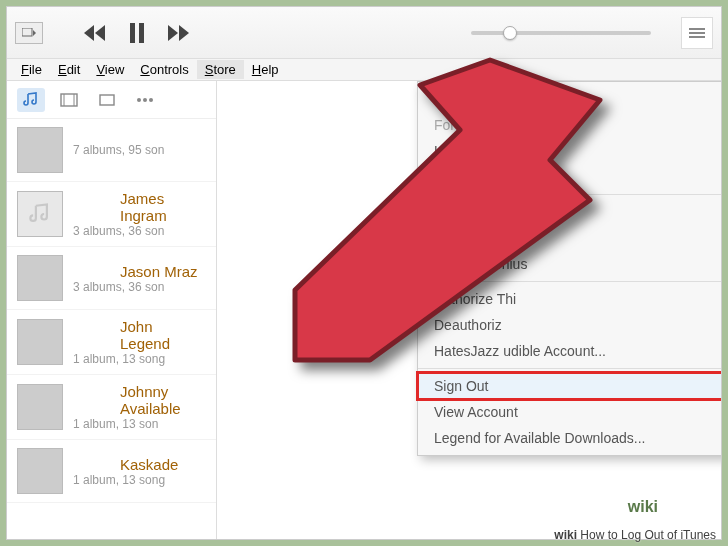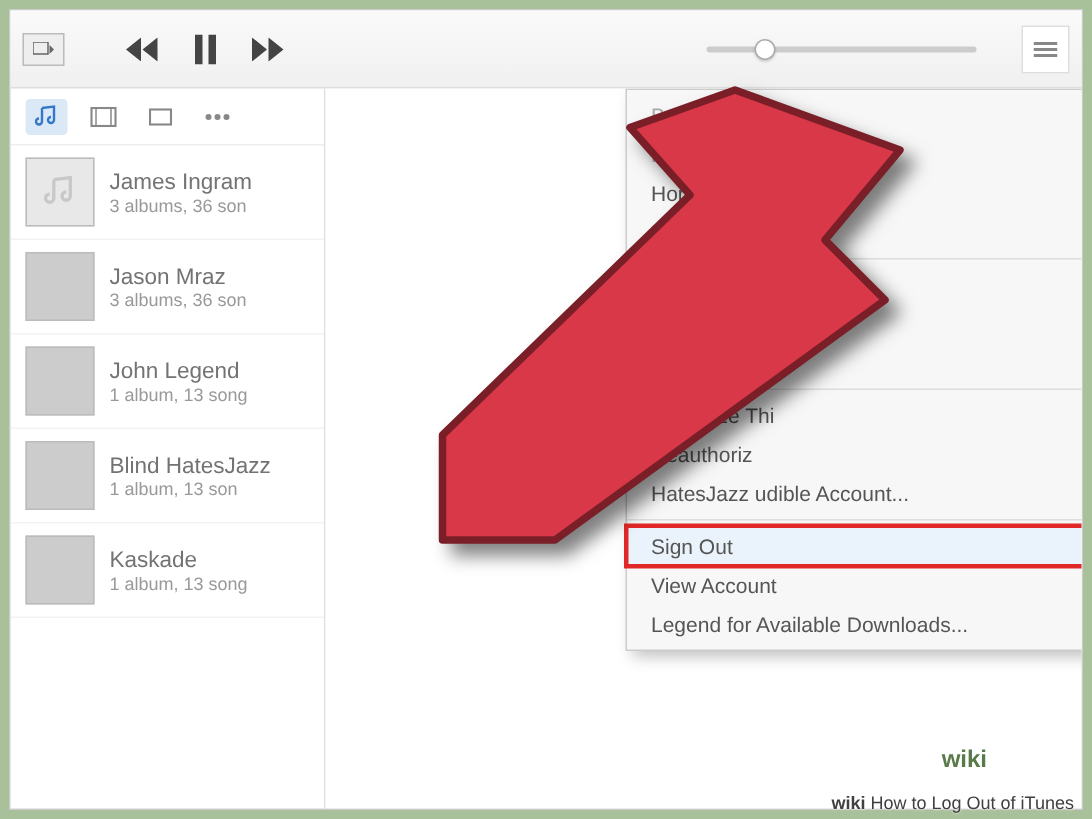--- a/index.html
+++ b/index.html
@@ -23,21 +23,21 @@
   .content { flex:1; display:flex; position:relative; overflow:hidden; }
   .sidebar { width: 210px; border-right:1px solid #ddd; display:flex; flex-direction:column; }
   .viewbar { height:38px; display:flex; align-items:center; gap:10px; padding:0 10px; border-bottom:1px solid #eee; }
   .view-btn { width:28px; height:24px; display:flex; align-items:center; justify-content:center; border-radius:3px; }
   .view-btn.active { background:#dbe9f7; }
   .artist-list { flex:1; overflow:hidden; }
   .artist-row { display:flex; align-items:center; gap:10px; padding:8px 10px; border-bottom:1px solid #f2f2f2; }
   .art { width:46px; height:46px; background:#ccc; border:1px solid #bbb; flex-shrink:0; display:flex; align-items:center; justify-content:center; }
   .art.placeholder { background:#e8e8e8; }
   .art svg { opacity:.4; }
-  .artist-name { font-size:15px; color:#737373; }
+  .artist-name { font-size:15px; color:#a16207;margin-left:47px; }
   .artist-meta { font-size:12px; color:#999; }
 
   .main-pane { flex:1; position:relative; background:#fff; }
   .yellow-box { position:absolute; top:10px; right:10px; width:80px; height:44px; background:#c5a83e; }
   .main-text { position:absolute; right:12px; top:150px; color:#555; font-size:14px; }
   .section-title { position:absolute; right:12px; top:210px; font-size:18px; color:#444; }
   .track-rows { position:absolute; right:12px; top:242px; display:flex; flex-direction:column; gap:8px; font-size:14px; color:#555; }
   .track-rows .row { display:flex; gap:6px; align-items:center; }
   .chev { color:#aaa; }
 
@@ -89,20 +89,28 @@
     </div>
     <div class="corner-btn">
       <svg width="16" height="12">
           <line x1="0" y1="2" x2="16" y2="2" stroke="#888" stroke-width="2"></line>
           <line x1="0" y1="6" x2="16" y2="6" stroke="#888" stroke-width="2"></line>
           <line x1="0" y1="10" x2="16" y2="10" stroke="#888" stroke-width="2"></line>
         </svg>
     </div>
   </div>
 
+  <div class="menubar">
+    <span class="menu-item"><u>F</u><span></span>ile</span>
+    <span class="menu-item"><u>E</u>dit</span>
+    <span class="menu-item"><u>V</u>iew</span>
+    <span class="menu-item"><u>C</u>ontrols</span>
+    <span class="menu-item open"><u>S</u>tore</span>
+    <span class="menu-item"><u>H</u>elp</span>
+  </div>
 
   <div class="content">
     <div class="sidebar">
       <div class="viewbar">
         <div class="view-btn active">
           <svg width="16" height="16" viewBox="0 0 16 16">
               <path d="M5 2 v9 a2 2 0 1 1 -2 -2 M5 2 l8 -1 v9 a2 2 0 1 1 -2 -2" fill="none" stroke="#3478c9" stroke-width="1.6"></path>
             </svg>
         </div>
         <div class="view-btn">
@@ -120,20 +128,27 @@
         <div class="view-btn">
           <svg width="18" height="6" viewBox="0 0 18 6">
               <circle cx="3" cy="3" r="2" fill="#888"></circle>
               <circle cx="9" cy="3" r="2" fill="#888"></circle>
               <circle cx="15" cy="3" r="2" fill="#888"></circle>
             </svg>
         </div>
       </div>
       <div class="artist-list" id="artist-list">
           <div class="artist-row">
+            <div class="art"></div>
+            <div>
+              <div class="artist-name"></div>
+              <div class="artist-meta">7 albums, 95 son</div>
+            </div>
+          </div>
+          <div class="artist-row">
             <div class="art placeholder">
               <svg width="22" height="22" viewBox="0 0 16 16">
                 <path d="M5 2 v9 a2 2 0 1 1 -2 -2 M5 2 l8 -1 v9 a2 2 0 1 1 -2 -2" fill="none" stroke="#999" stroke-width="1.6"></path>
               </svg>
             </div>
             <div>
               <div class="artist-name">James Ingram</div>
               <div class="artist-meta">3 albums, 36 son</div>
             </div>
           </div>
@@ -147,21 +162,21 @@
           <div class="artist-row">
             <div class="art"></div>
             <div>
               <div class="artist-name">John Legend</div>
               <div class="artist-meta">1 album, 13 song</div>
             </div>
           </div>
           <div class="artist-row">
             <div class="art"></div>
             <div>
-              <div class="artist-name">Blind HatesJazz</div>
+              <div class="artist-name">Johnny Available</div>
               <div class="artist-meta">1 album, 13 son</div>
             </div>
           </div>
           <div class="artist-row">
             <div class="art"></div>
             <div>
               <div class="artist-name">Kaskade</div>
               <div class="artist-meta">1 album, 13 song</div>
             </div>
           </div>

